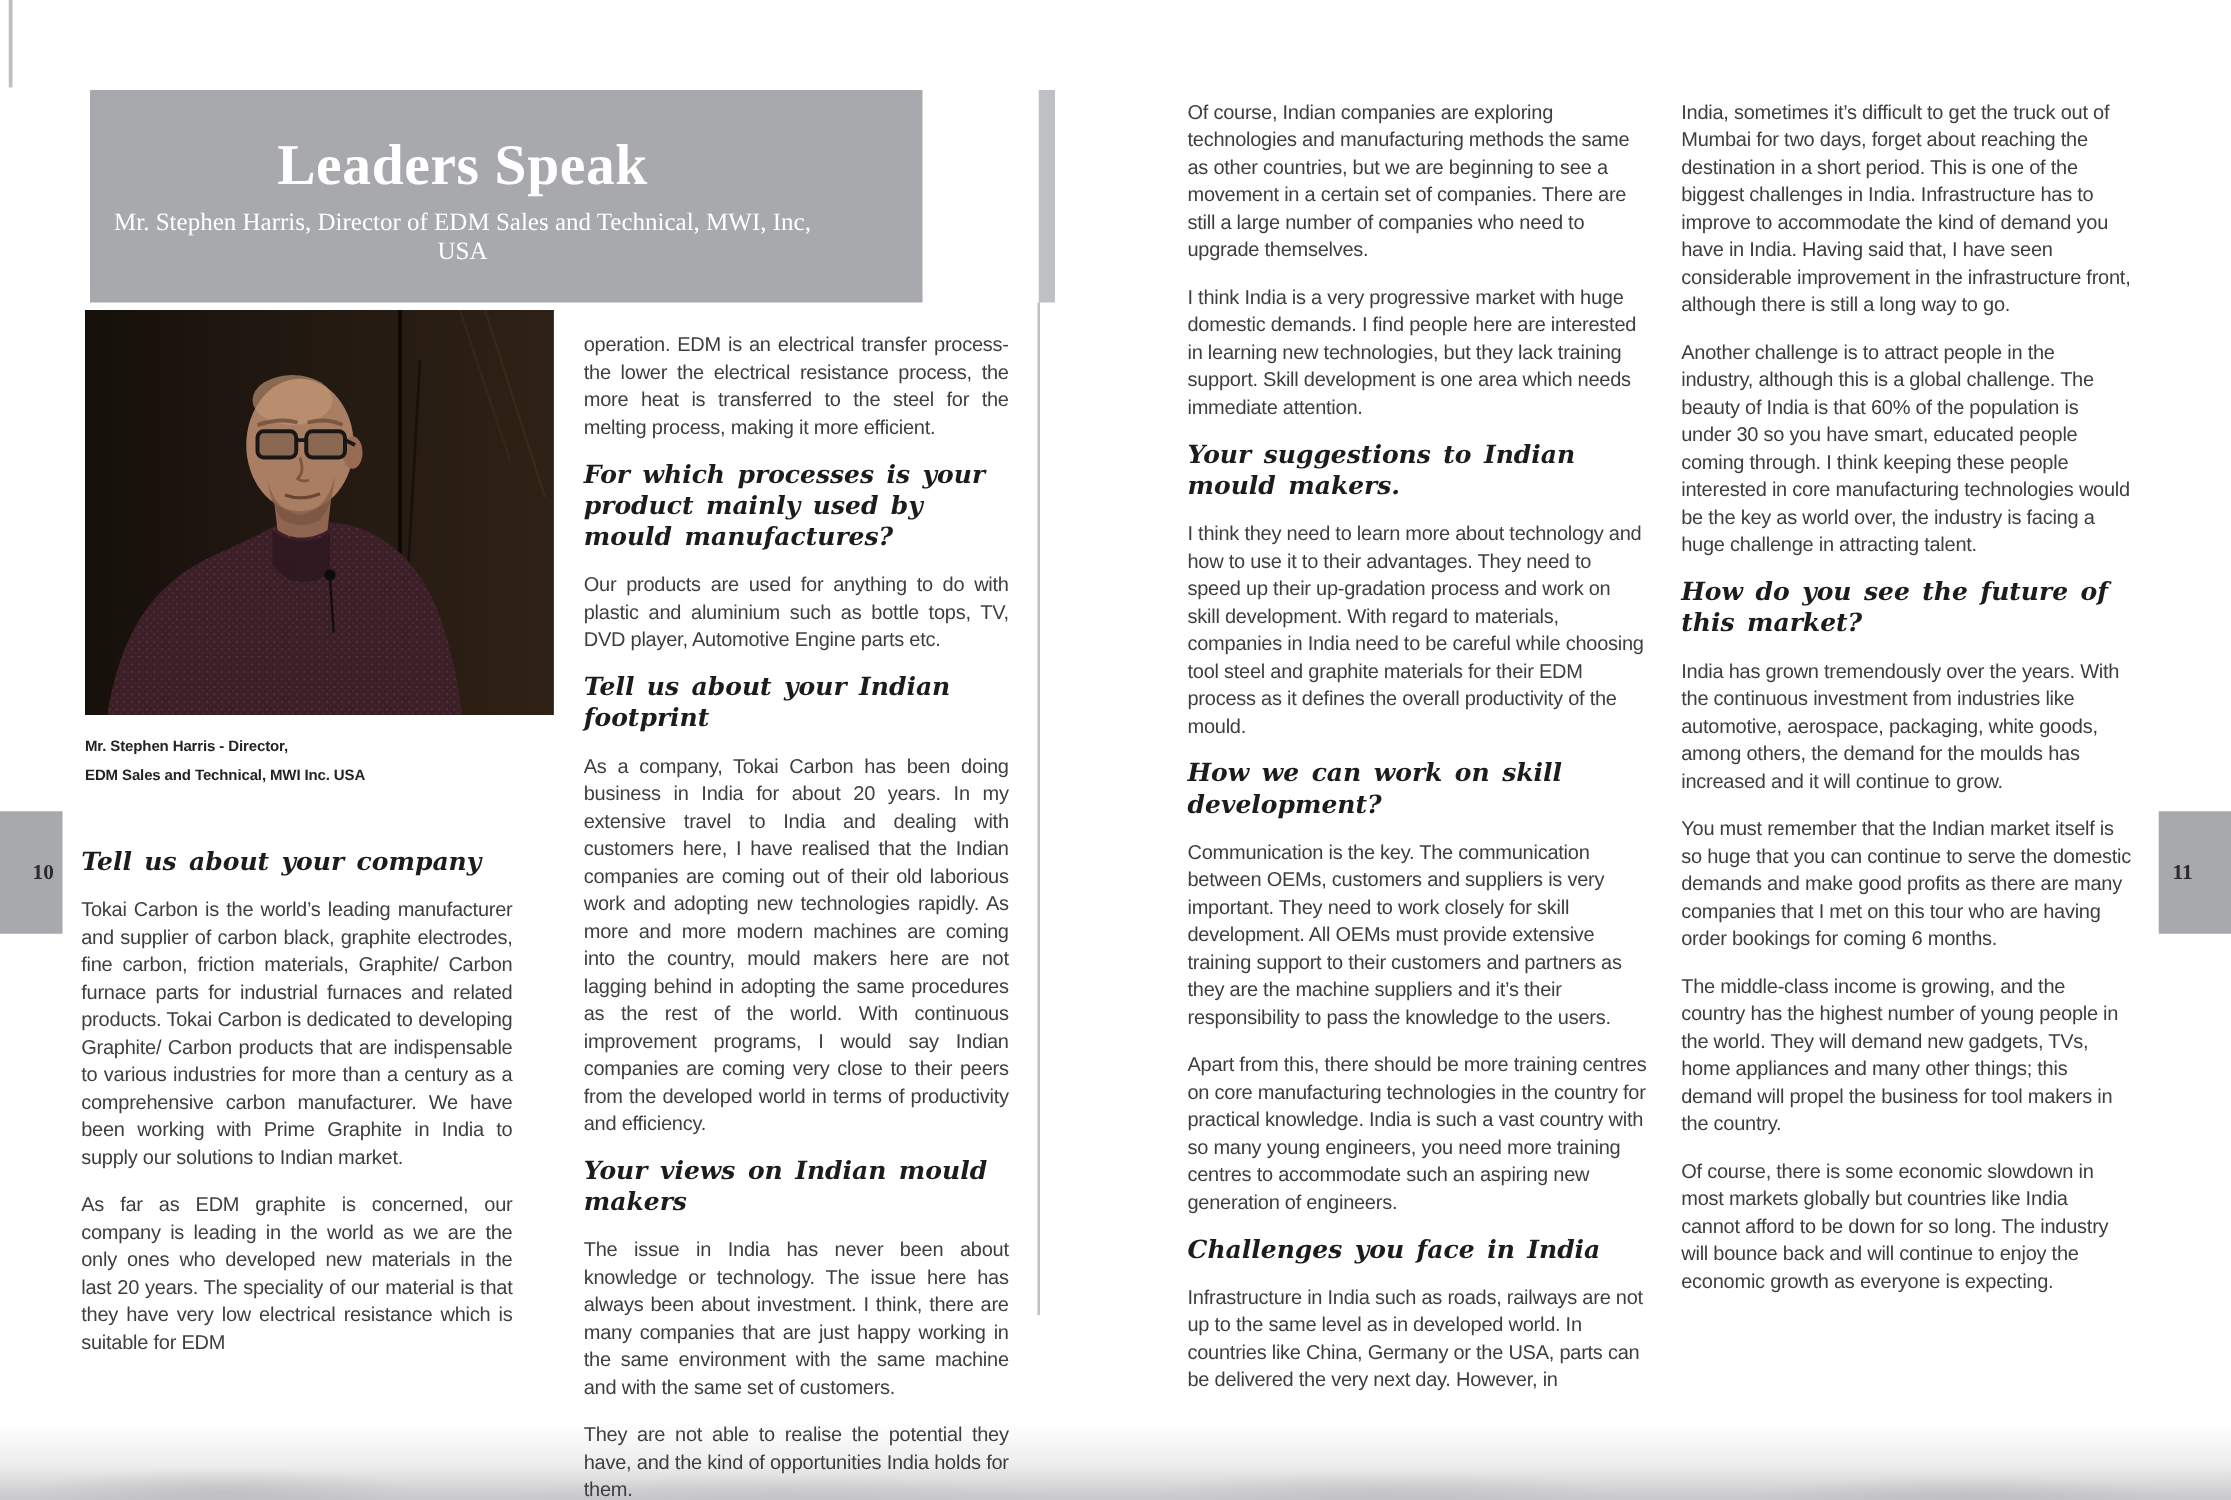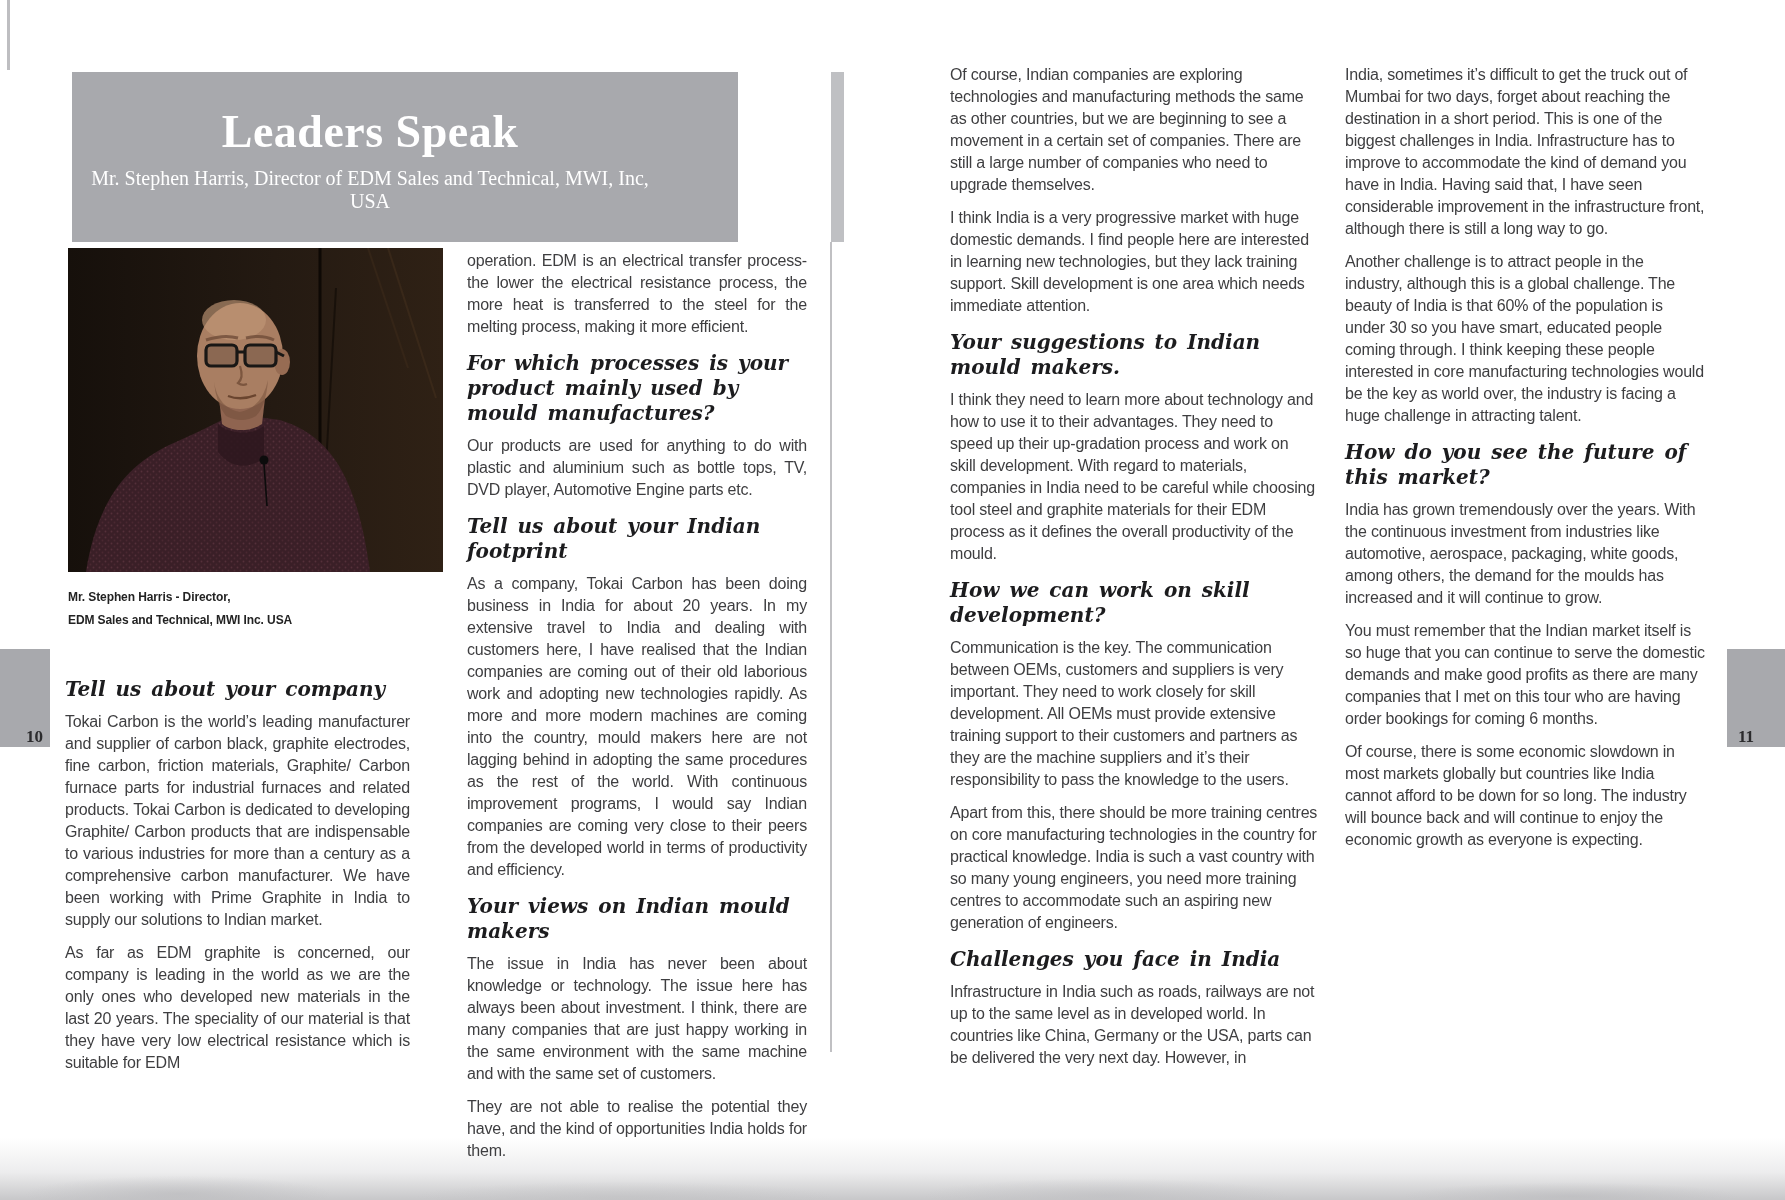--- a/index.html
+++ b/index.html
@@ -39,21 +39,21 @@
   }
   .photo svg { display: block; }
   .caption {
     position: absolute; left: 68px; top: 586px; width: 380px;
     font-size: 12px; font-weight: bold; color: #232323;
     line-height: 23px; letter-spacing: -0.1px;
   }
   
   .col { position: absolute; color: #3e3e40; }
   .col p.block-para {
-    margin: 0 0 11px 0;
+    margin: 16px 0 11px 0;
     font-size: 16px;
     line-height: 22px;
     letter-spacing: -0.2px;
     color: #3e3e40;
   }
   .col h3.block-heading {
     margin: 13px 0 9px 0;
     font-family: "DejaVu Serif", serif;
     font-style: italic;
     font-weight: bold;
@@ -65,21 +65,21 @@
   .col h3.block-heading:first-child { margin-top: 1px; }
   .col-justify p.block-para { text-align: justify; }
   .col-1 { left: 65px;  top: 676px; width: 345px; }
   .col-2 { left: 467px; top: 250px; width: 340px; }
   .col-3 { left: 950px; top: 64px;  width: 368px; }
   .col-4 { left: 1345px; top: 64px; width: 360px; }
   
   .page-tab {
     position: absolute; top: 649px; height: 98px;
     background: #a8a9ad;
-    display: flex; align-items: flex-end;
+    display: flex; align-items: center;
     font-family: "Liberation Serif", serif;
     font-weight: bold; font-size: 17px; color: #2b2b2d;
     box-sizing: border-box;
   }
   .page-tab.left  { left: 0; width: 50px; justify-content: flex-end; padding-right: 7px; }
   .page-tab.right { left: 1727px; width: 77px; justify-content: flex-start; padding-left: 11px; }
   
   .gutter-block { position: absolute; left: 831px; top: 72px; width: 13px; height: 170px; background: #bfc0c3; }
   .fold-line { position: absolute; left: 830px; top: 242px; width: 2px; height: 810px; background: #ababaf; opacity: 0.75; }
   .edge-mark { position: absolute; left: 7px; top: 0; width: 3px; height: 70px; background: #b7b7ba; opacity: 0.9; }
@@ -185,20 +185,21 @@
       <p class="block-para">Apart from this, there should be more training centres on core manufacturing technologies in the country for practical knowledge. India is such a vast country with so many young engineers, you need more training centres to accommodate such an aspiring new generation of engineers.</p>
       <h3 class="block-heading">Challenges you face in India</h3>
       <p class="block-para">Infrastructure in India such as roads, railways are not up to the same level as in developed world. In countries like China, Germany or the USA, parts can be delivered the very next day. However, in</p>
     </div>
   <div class="col col-4">
       <p class="block-para">India, sometimes it’s difficult to get the truck out of Mumbai for two days, forget about reaching the destination in a short period. This is one of the biggest challenges in India. Infrastructure has to improve to accommodate the kind of demand you have in India. Having said that, I have seen considerable improvement in the infrastructure front, although there is still a long way to go.</p>
       <p class="block-para">Another challenge is to attract people in the industry, although this is a global challenge. The beauty of India is that 60% of the population is under 30 so you have smart, educated people coming through. I think keeping these people interested in core manufacturing technologies would be the key as world over, the industry is facing a huge challenge in attracting talent.</p>
       <h3 class="block-heading">How do you see the future of this market?</h3>
       <p class="block-para">India has grown tremendously over the years. With the continuous investment from industries like automotive, aerospace, packaging, white goods, among others, the demand for the moulds has increased and it will continue to grow.</p>
       <p class="block-para">You must remember that the Indian market itself is so huge that you can continue to serve the domestic demands and make good profits as there are many companies that I met on this tour who are having order bookings for coming 6 months.</p>
+      <p class="block-para">The middle-class income is growing, and the country has the highest number of young people in the world. They will demand new gadgets, TVs, home appliances and many other things; this demand will propel the business for tool makers in the country.</p>
       <p class="block-para">Of course, there is some economic slowdown in most markets globally but countries like India cannot afford to be down for so long. The industry will bounce back and will continue to enjoy the economic growth as everyone is expecting.</p>
     </div>
 
   <div class="page-tab left">
     <span>10</span>
   </div>
   <div class="page-tab right">
     <span>11</span>
   </div>
 

